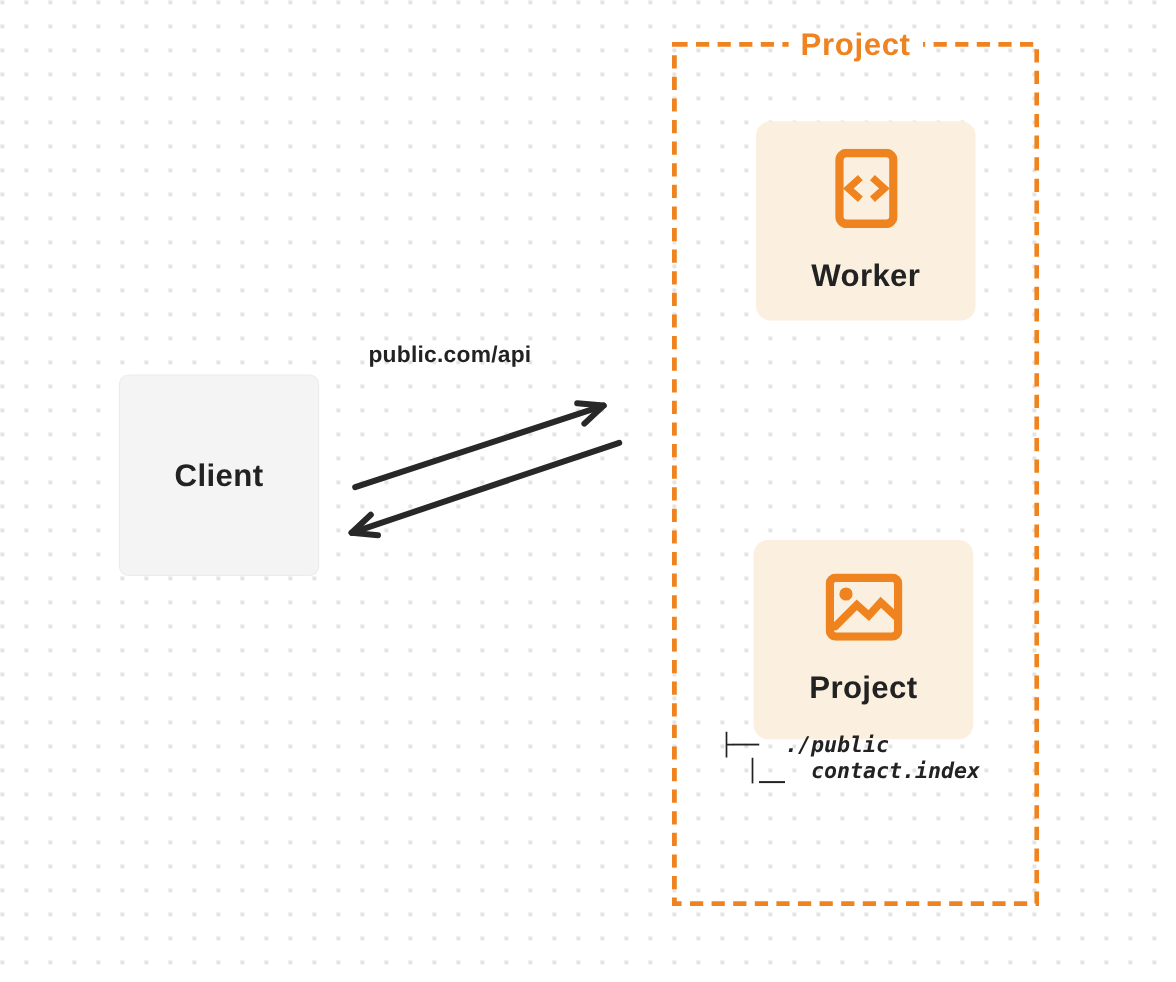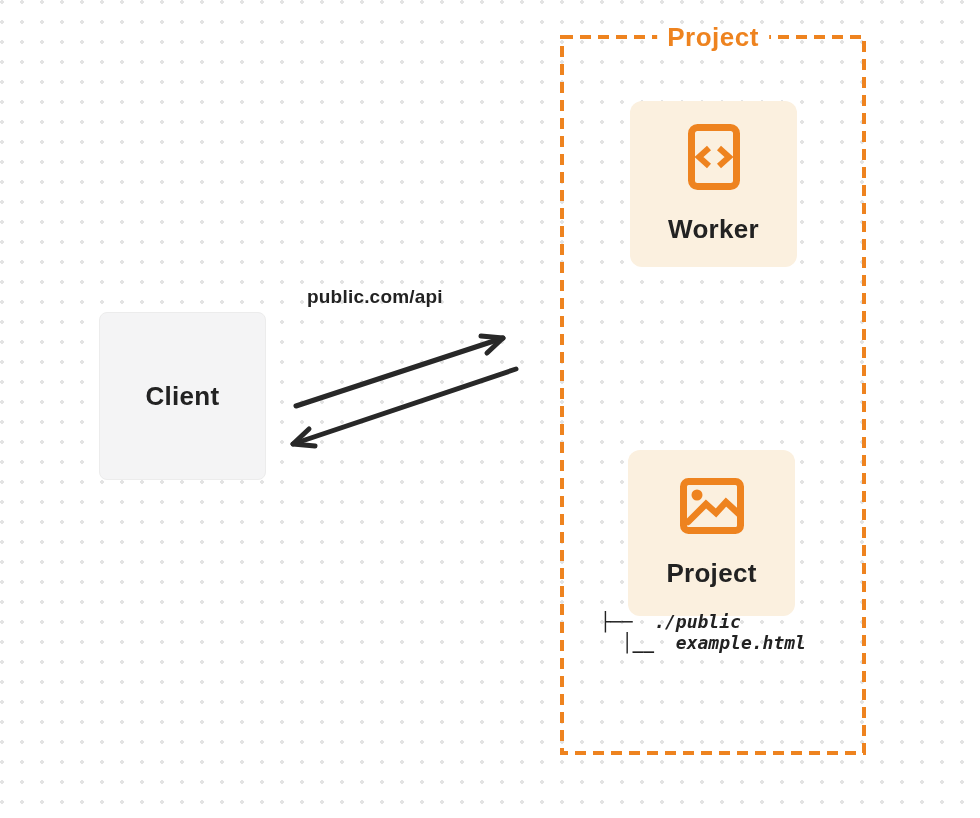--- a/index.html
+++ b/index.html
@@ -47,21 +47,21 @@
   .project-border{position:absolute;left:0;top:0;}
   .project-label{
     position:absolute;top:-11px;left:50%;transform:translateX(-50%);
     background:var(--canvas-bg);
     padding:0 10px;
     font-size:26px;line-height:27px;font-weight:bold;
     color:var(--accent);letter-spacing:0.5px;
     white-space:nowrap;
   }
   .node{
-    position:absolute;width:167px;height:166px;
+    position:absolute;width:183px;height:166px;
     background:var(--node-bg);
     border-radius:12px;
     display:flex;flex-direction:column;align-items:center;justify-content:center;
     gap:24px;
   }
   .worker-node{left:70px;top:66px;}
   .assets-node{left:68px;top:415px;}
   .tree{
     position:absolute;left:40px;top:576px;margin:0;
     font-family:"DejaVu Sans Mono", monospace;
@@ -111,16 +111,16 @@
 
     <div class="node assets-node">
       <svg width="64" height="56" viewBox="0 0 64 56">
         <rect x="3.5" y="3.5" width="57" height="49" rx="5" fill="none" stroke="var(--accent)" stroke-width="7"></rect>
         <circle cx="17" cy="17" r="5.5" fill="var(--accent)"></circle>
         <path d="M8 44 L26 26 L36 35 L46 24 L59 36" fill="none" stroke="var(--accent)" stroke-width="6.5" stroke-linecap="round" stroke-linejoin="miter"></path>
       </svg>
       <span class="node-title">Project</span>
     </div>
 
-    <pre class="tree"><div>├──  ./public</div><div>  │__  example.html</div></pre>
+    <pre class="tree"><div>├──  ./public</div><div>  │__  contact.index</div></pre>
   </div>
 
 </div>
 
 </body></html>

